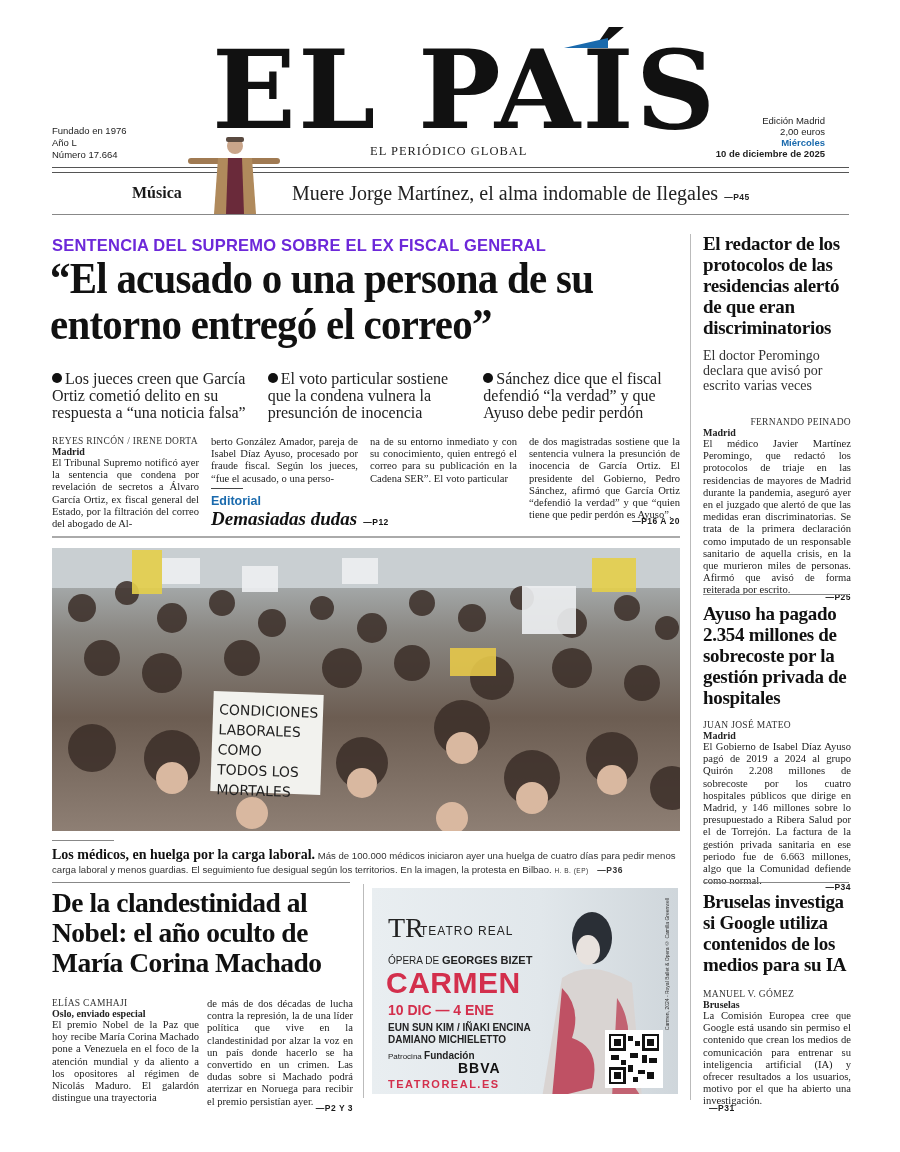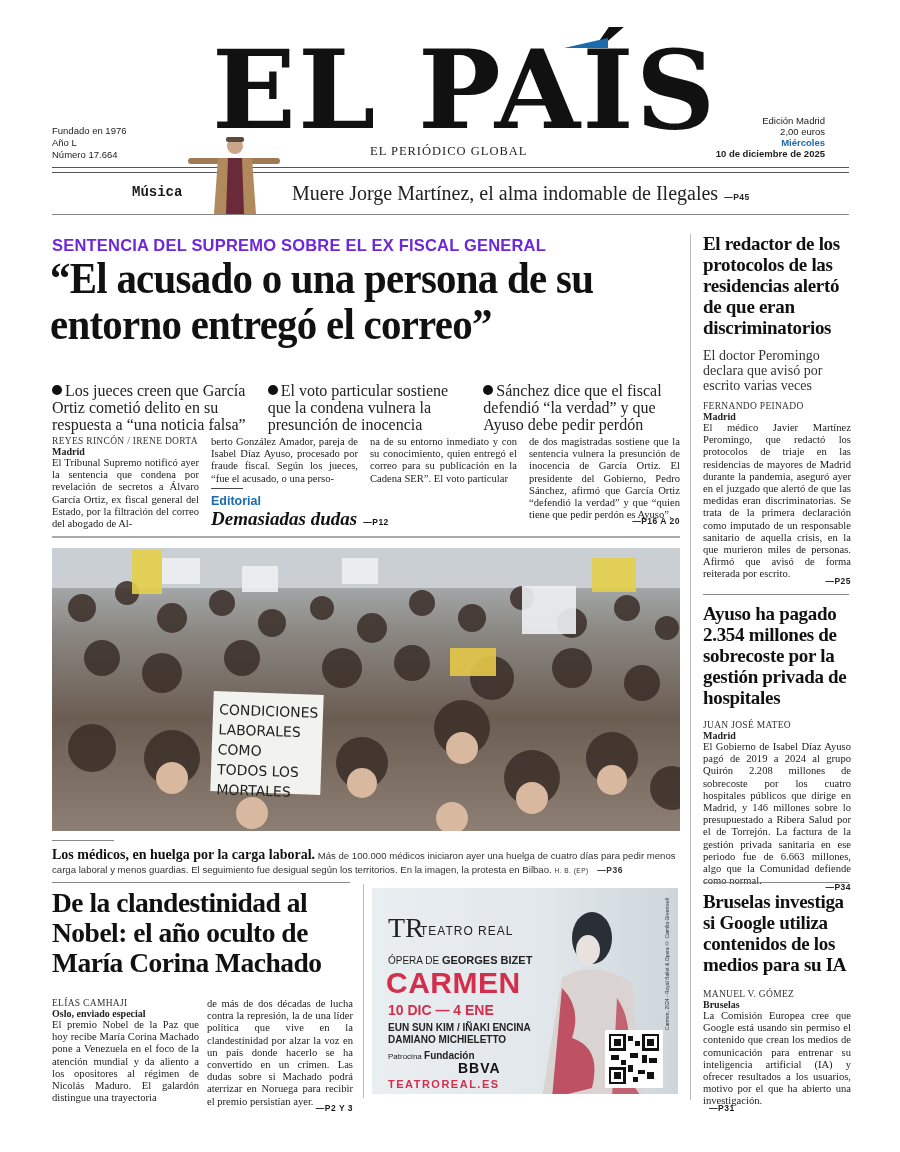--- a/index.html
+++ b/index.html
@@ -18,28 +18,28 @@
   .logo-accent { left: 564px; top: 38px; width: 44px; height: 10px; background: #1a6aad; clip-path: polygon(0 100%, 100% 0, 100% 100%); }
   .tagline { left: 370px; top: 144px; font-size: 12.5px; letter-spacing: 1px; color: #222; }
 
   
   .dbl-rule { left: 52px; width: 797px; height: 6px; border-top: 1px solid #555; border-bottom: 1px solid #555; }
   .rule { height: 1px; background: #888; }
   .vrule { width: 1px; background: #bbb; }
 
   
   .strip-figure { left: 188px; top: 136px; width: 92px; height: 78px; }
-  .strip-section { left: 132px; top: 184px; font-family: Liberation Mono, monospace; font-weight: bold; font-size: 14px; }
+  .strip-section { left: 132px; top: 184px; font-family: Liberation Serif, serif; font-weight: bold; font-size: 16px; }
   .strip-headline { left: 292px; top: 182px; font-family: "Liberation Serif", serif; font-size: 20px; color: #222; }
   .page-ref { font-family: "Liberation Sans", sans-serif; font-weight: bold; font-size: 8.5px; letter-spacing: 0.5px; margin-left: 6px; }
 
   
   .kicker { left: 52px; top: 236px; font-family: "Liberation Sans", sans-serif; font-weight: bold; font-size: 16.5px; color: #6d28d9; letter-spacing: 0.2px; }
   .lead-title { left: 50px; top: 256px; width: 630px; font-family: "Liberation Serif", serif; font-weight: bold; font-size: 44px; line-height: 46px; letter-spacing: -0.8px; color: #111; transform: scaleX(0.93); transform-origin: left; }
-  .bullets { left: 52px; top: 370px; width: 628px; display: flex; gap: 19px; margin-top: 12px; }
+  .bullets { left: 52px; top: 370px; width: 628px; display: flex; gap: 19px; }
   .bullet { flex: 1; font-family: "Liberation Serif", serif; font-size: 16px; line-height: 17px; color: #222; }
   .bullet .dot { display: inline-block; width: 10px; height: 10px; border-radius: 50%; background: #111; margin-right: 3px; vertical-align: 1px; }
 
   .byline { font-family: "Liberation Serif", serif; font-size: 9.5px; letter-spacing: 0.3px; color: #333; text-transform: uppercase; }
   .place { font-family: "Liberation Serif", serif; font-weight: bold; font-size: 10px; color: #222; }
   .body { font-family: "Liberation Serif", serif; font-size: 10.6px; line-height: 12.2px; color: #222; text-align: justify; hyphens: auto; }
   .col { position: absolute; }
 
   .editorial-label { left: 211px; top: 494px; font-family: "Liberation Sans", sans-serif; font-weight: bold; font-size: 12.5px; color: #1a6aad; }
   .editorial-title { left: 211px; top: 508px; font-family: "Liberation Serif", serif; font-weight: bold; font-style: italic; font-size: 19px; color: #111; }
@@ -264,21 +264,21 @@
     </svg>
   </div>
   <div class="credit-v">Carmen, 2024 - Royal Ballet &amp; Opera © Camilla Greenwell</div>
 </div>
 
 <div class="abs vrule" style="left:690px; top:234px; height:866px;"></div>
 
 <div class="col" style="left:703px; top:233px; width:148px;">
   <div class="side-title">El redactor de los protocolos de las residencias alertó de que eran discriminatorios</div>
   <div class="side-sub" style="margin-top:10px;">El doctor Peromingo declara que avisó por escrito varias veces</div>
-  <div class="byline" style="margin-top:8px;">FERNANDO PEINADO</div>
+  <div class="byline" style="margin-top:24px;text-align:right;">FERNANDO PEINADO</div>
   <div class="place">Madrid</div>
   <div class="body">El médico Javier Martínez Peromingo, que redactó los protocolos de triaje en las residencias de mayores de Madrid durante la pandemia, aseguró ayer en el juzgado que alertó de que las medidas eran discriminatorias. Se trata de la primera declaración como imputado de un responsable sanitario de aquella crisis, en la que murieron miles de personas. Afirmó que avisó de forma reiterada por escrito.</div>
   <div style="text-align:right; margin-top:-12px;"><span class="page-ref">—P25</span></div>
 </div>
 <div class="abs rule" style="left:703px; top:594px; width:146px;"></div>
 
 <div class="col" style="left:703px; top:603px; width:148px;">
   <div class="side-title">Ayuso ha pagado 2.354 millones de sobrecoste por la gestión privada de hospitales</div>
   <div class="byline" style="margin-top:12px;">JUAN JOSÉ MATEO</div>
   <div class="place">Madrid</div>

